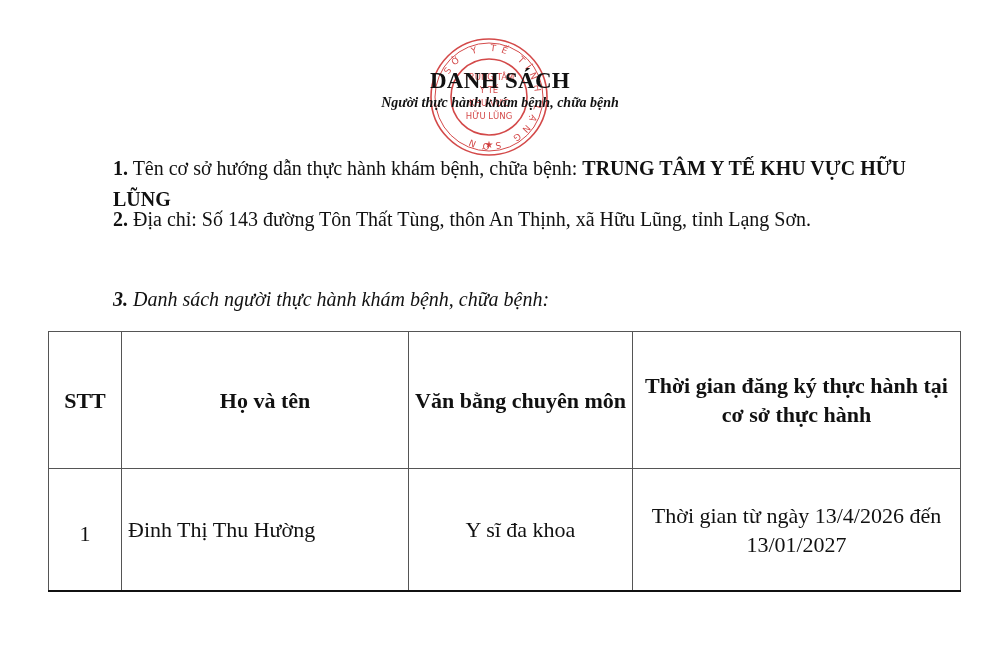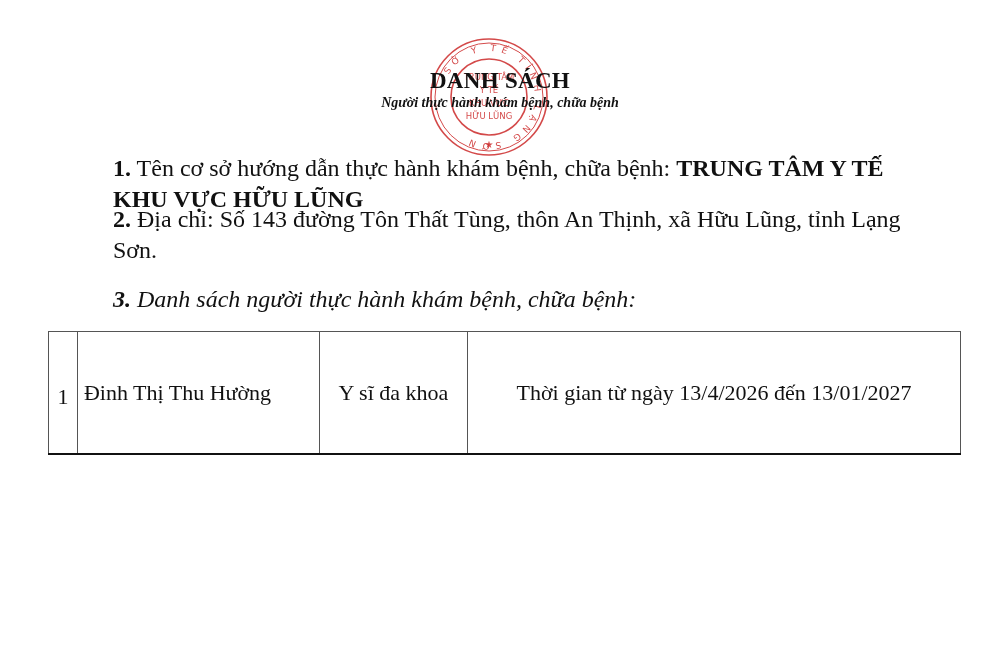--- a/index.html
+++ b/index.html
@@ -2,21 +2,21 @@
 <html><head>
   <meta charset="utf-8">
   <style>
     html, body { margin: 0; padding: 0; background: #ffffff; }
     body { width: 1000px; height: 653px; position: relative; overflow: hidden;
            font-family: "Liberation Serif", "DejaVu Serif", serif; color: #111; }
     .stamp { position: absolute; left: 428px; top: 36px; width: 122px; height: 122px; }
     .title { position: absolute; left: 0; width: 1000px; text-align: center; font-weight: bold; }
     .t1 { top: 68px; font-size: 23px; letter-spacing: 0.3px; }
     .t2 { top: 95px; font-size: 14px; font-style: italic; }
-    .para { position: absolute; left: 113px; width: 830px; font-size: 24px; line-height: 31px; }
+    .para { position: absolute; left: 113px; width: 830px; font-size: 20px; line-height: 31px; }
     .p1 { top: 153px; }
     .p2 { top: 204px; }
     .p3 { top: 284px; font-style: italic; }
     b { font-weight: bold; }
     table.list { position: absolute; left: 48px; top: 331px; width: 913px;
                  border-collapse: collapse; font-size: 22px; }
     table.list td, table.list th { border: 1.4px solid #555; padding: 0 6px; }
     table.list th { height: 136px; font-weight: bold; text-align: center; line-height: 29px; }
     table.list td { height: 113px; text-align: center; line-height: 29px; }
     table.list tr.data td { border-bottom: 2px solid #111; }
@@ -64,20 +64,26 @@
   <span>Địa chỉ: Số 143 đường Tôn Thất Tùng, thôn An Thịnh, xã Hữu Lũng, tỉnh Lạng Sơn.</span>
 </div>
 
 <div class="para p3">
   <b>3.</b>
   <span>Danh sách người thực hành khám bệnh, chữa bệnh:</span>
 </div>
 
 <table class="list">
   <tbody>
+      <tr>
+    <th class="c1">STT</th>
+    <th class="c2">Họ và tên</th>
+    <th class="c3">Văn bằng chuyên môn</th>
+    <th>Thời gian đăng ký thực hành tại cơ sở thực hành</th>
+  </tr>
   <tr class="data">
     <td class="stt">1</td>
     <td class="name">Đinh Thị Thu Hường</td>
     <td>Y sĩ đa khoa</td>
     <td>Thời gian từ ngày 13/4/2026 đến 13/01/2027</td>
   </tr>
 </tbody>
   </table>
 
 </body></html>

